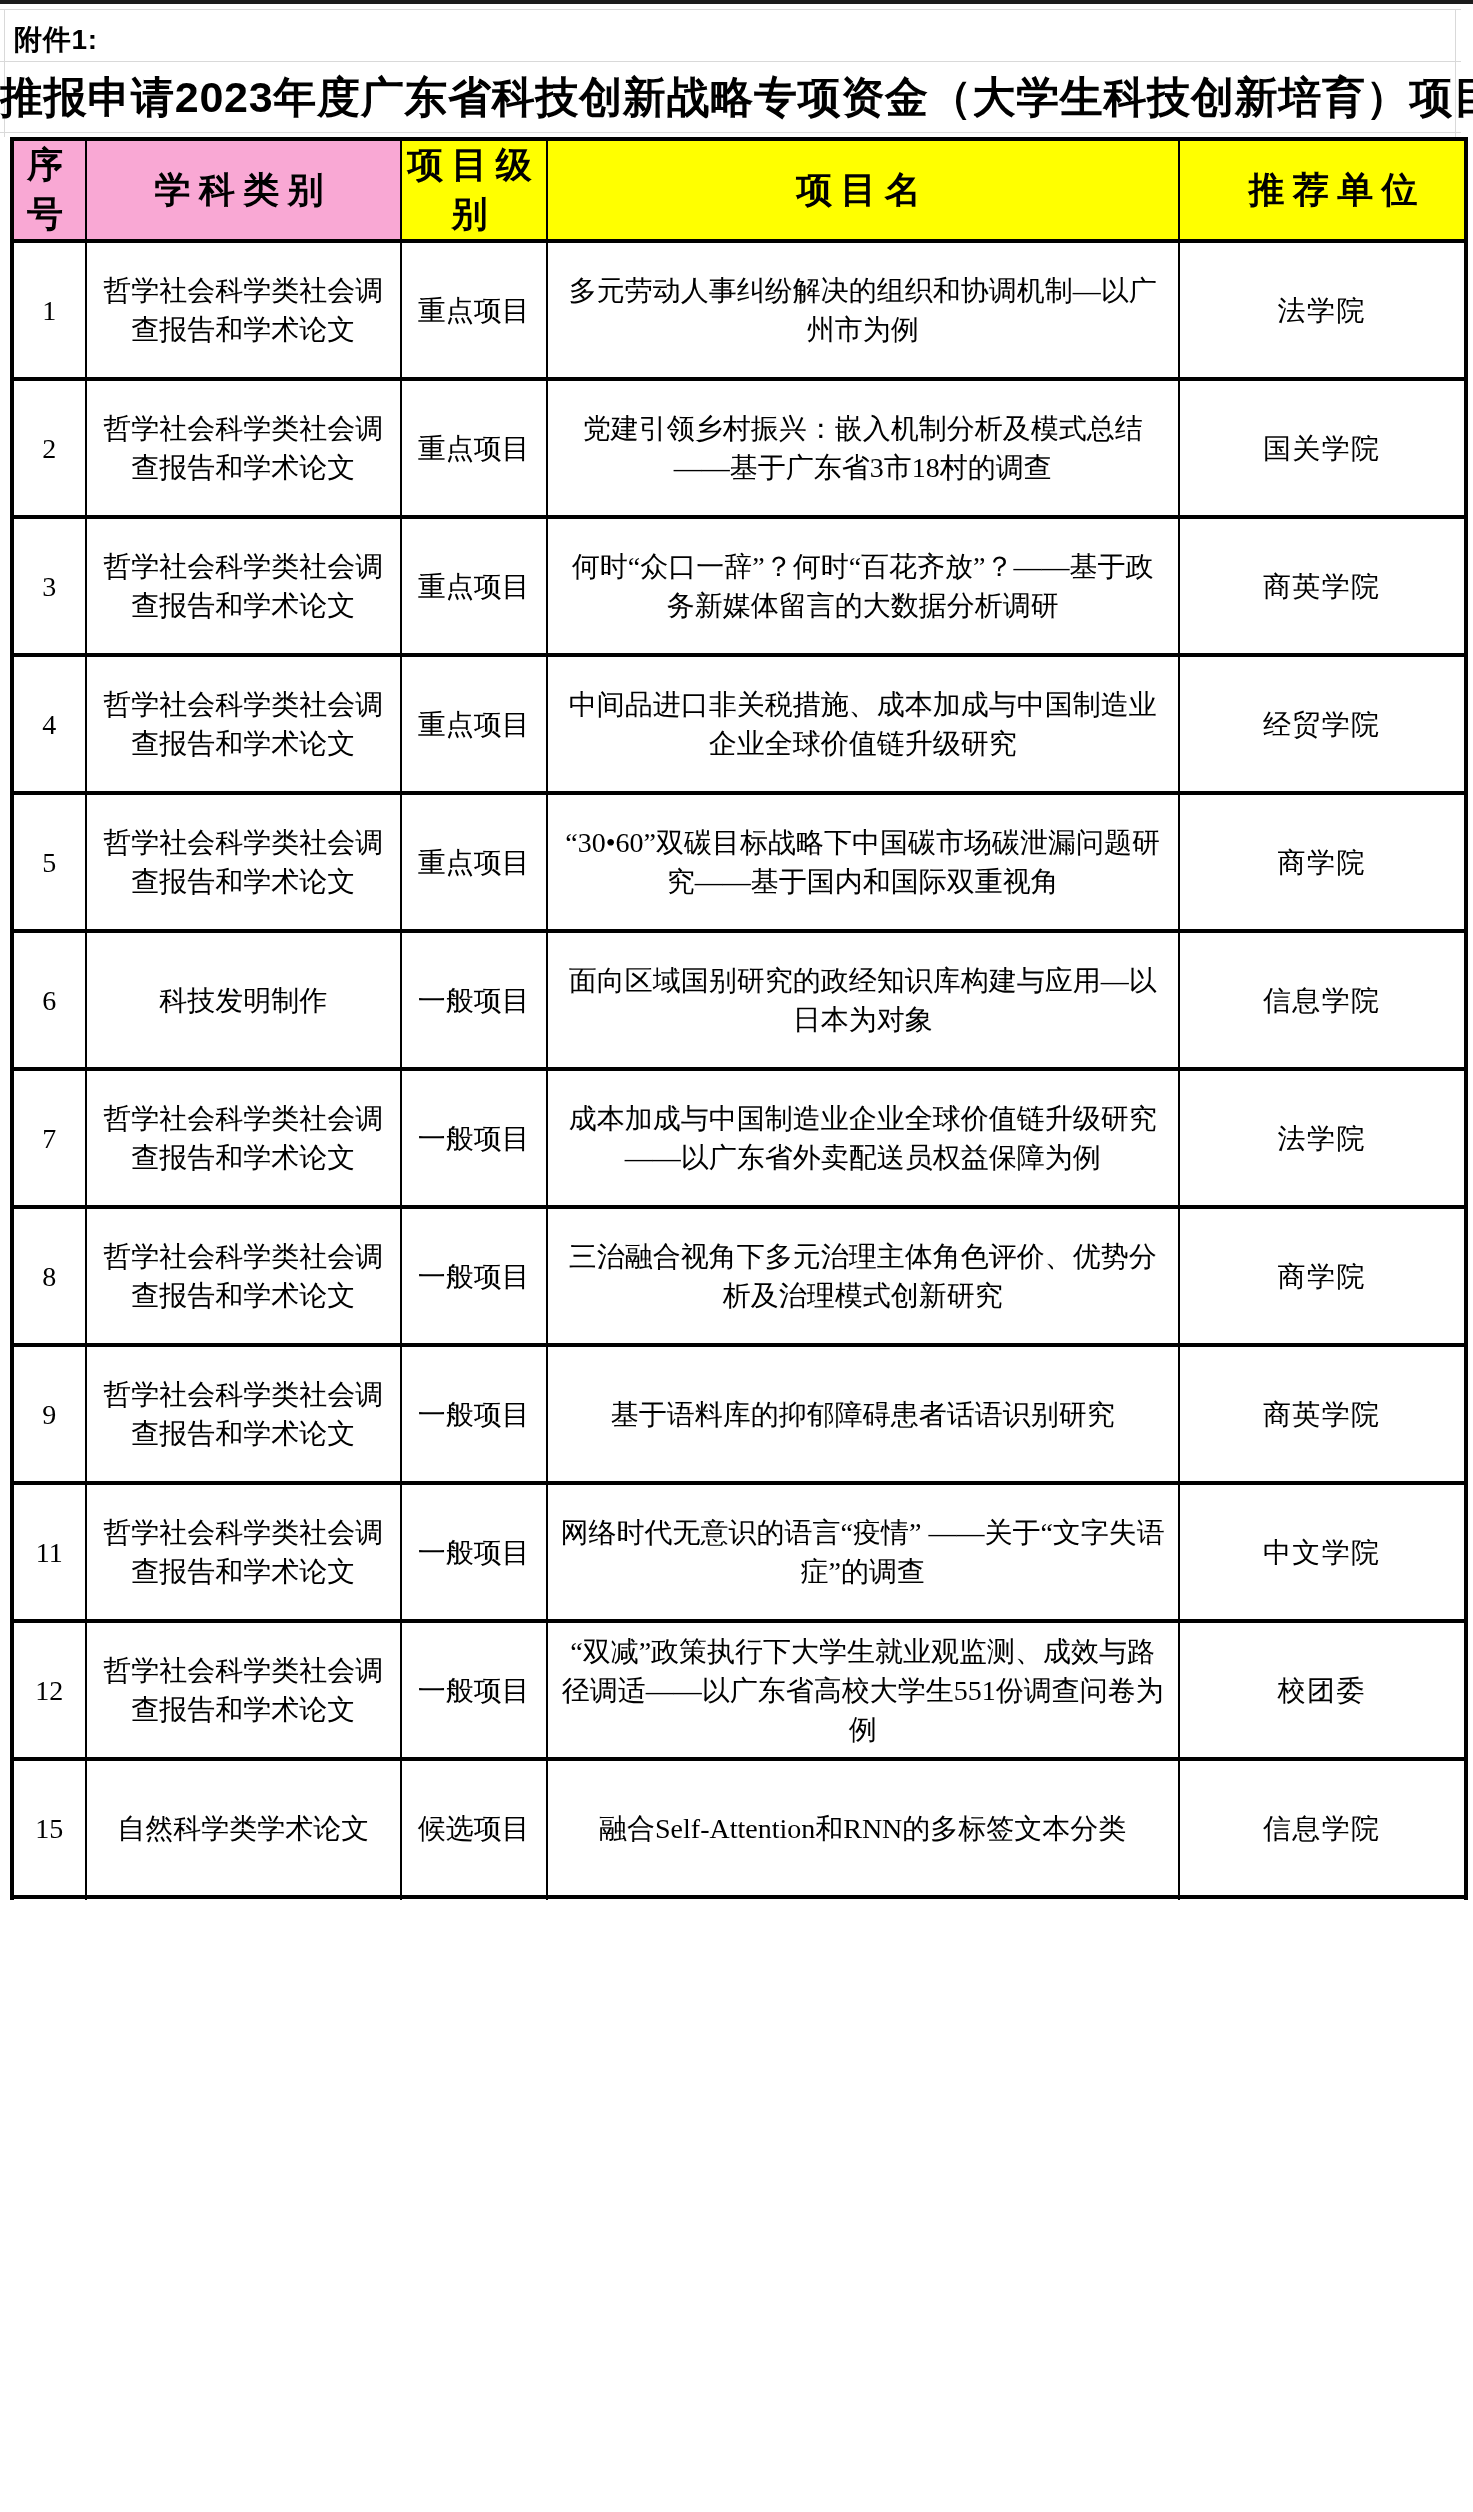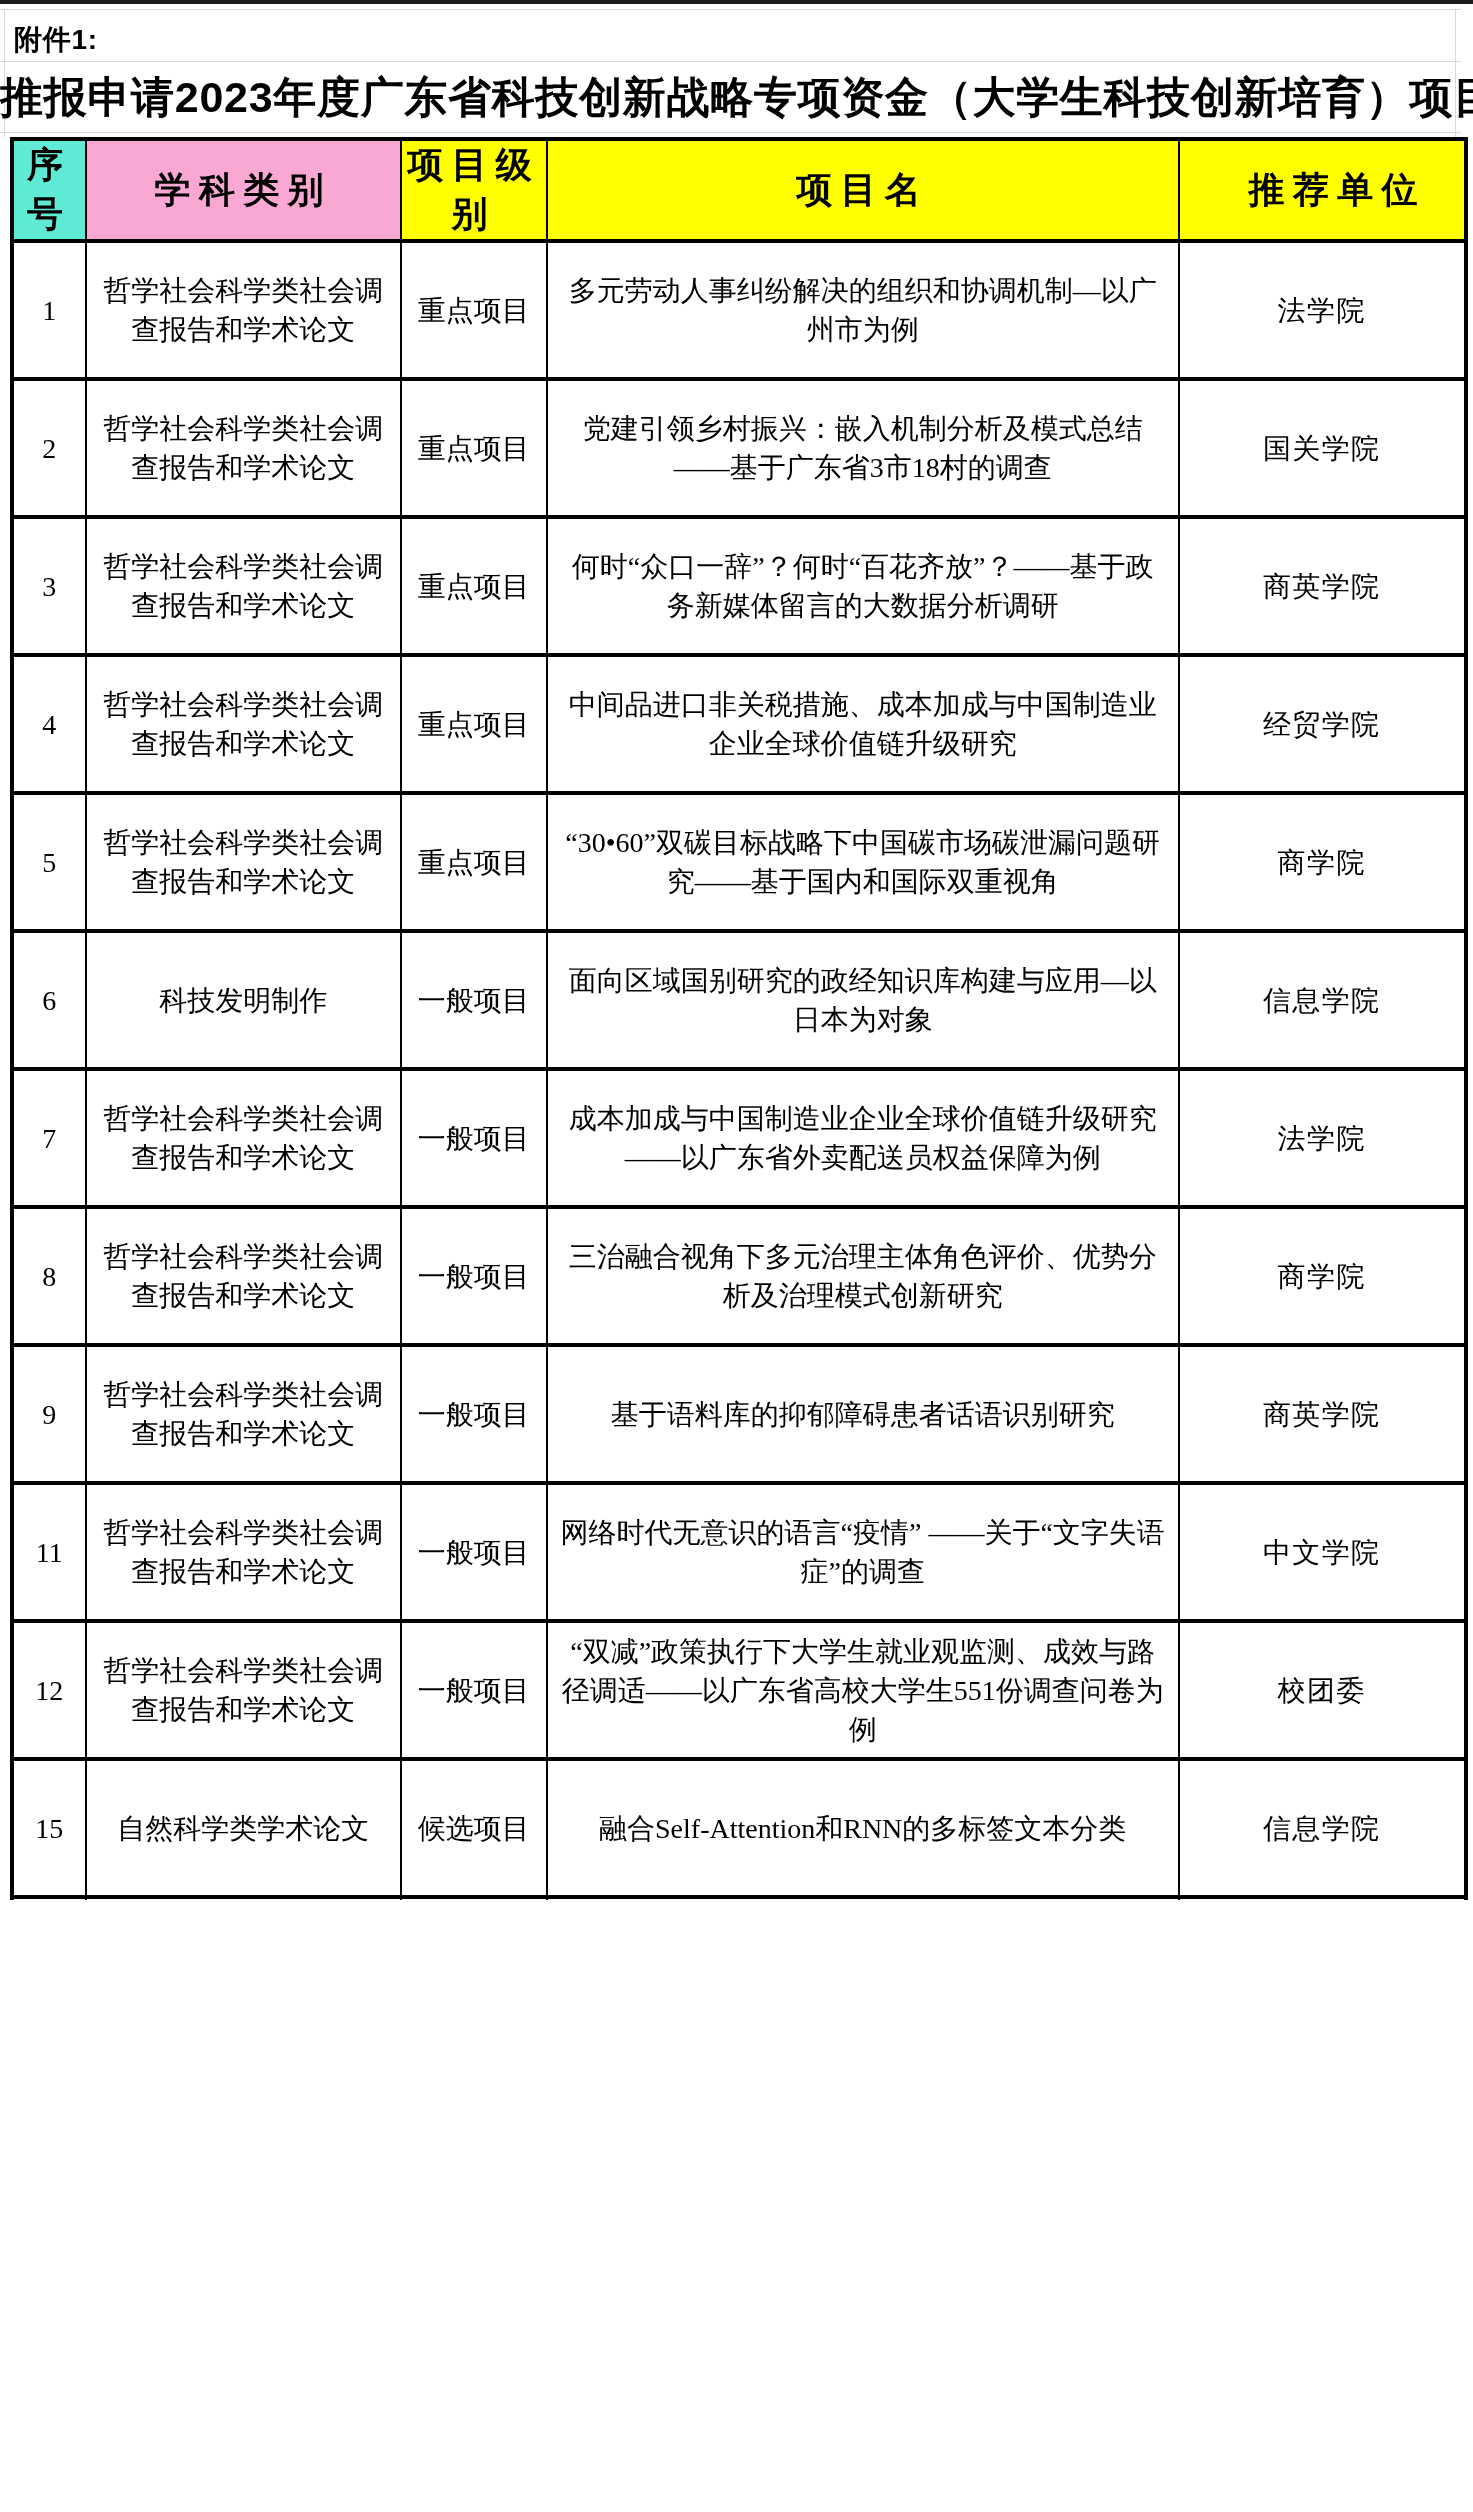--- a/index.html
+++ b/index.html
@@ -87,21 +87,21 @@
   <table class="projects">
     <colgroup>
       <col style="width:74px">
       <col style="width:315px">
       <col style="width:146px">
       <col style="width:632px">
       <col style="width:287px">
     </colgroup>
     <thead>
       <tr>
-        <th class="hdr" style="background: #5eead4;">序号</th>
+        <th class="hdr" style="background: #f9a8d4;">序号</th>
         <th class="hdr" style="background: #f9a8d4;">学科类别</th>
         <th class="hdr" style="background: rgb(255, 255, 0); text-align: center;">项目级别</th>
         <th class="hdr" style="background: rgb(255, 255, 0);">项目名</th>
         <th class="hdr" style="background: rgb(255, 255, 0); padding-left: 31px;">推荐单位</th>
       </tr>
     </thead>
     <tbody>
 
         <tr>
           <td class="cell-no">1</td>

